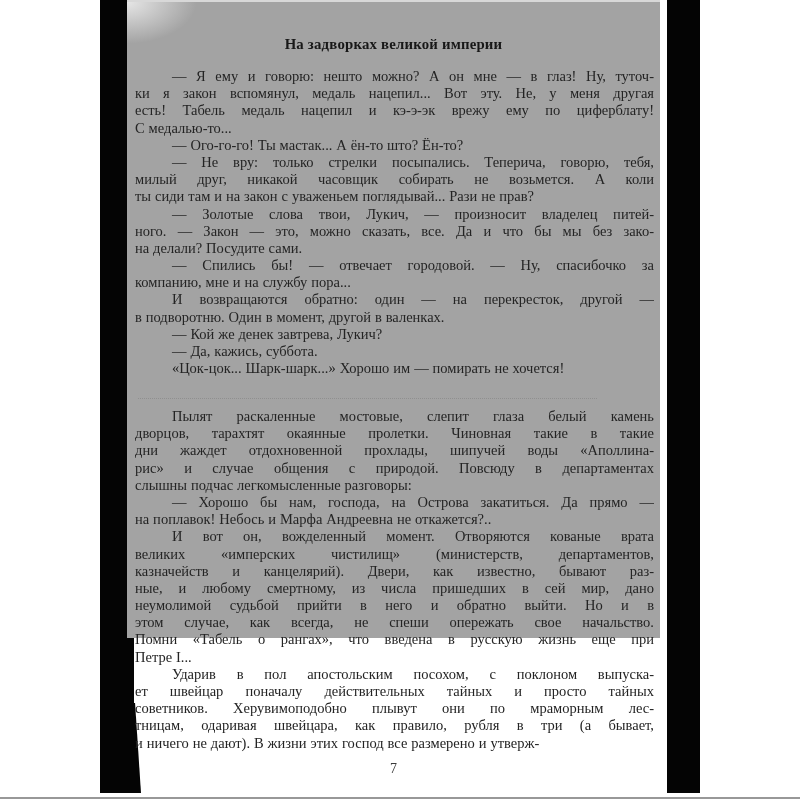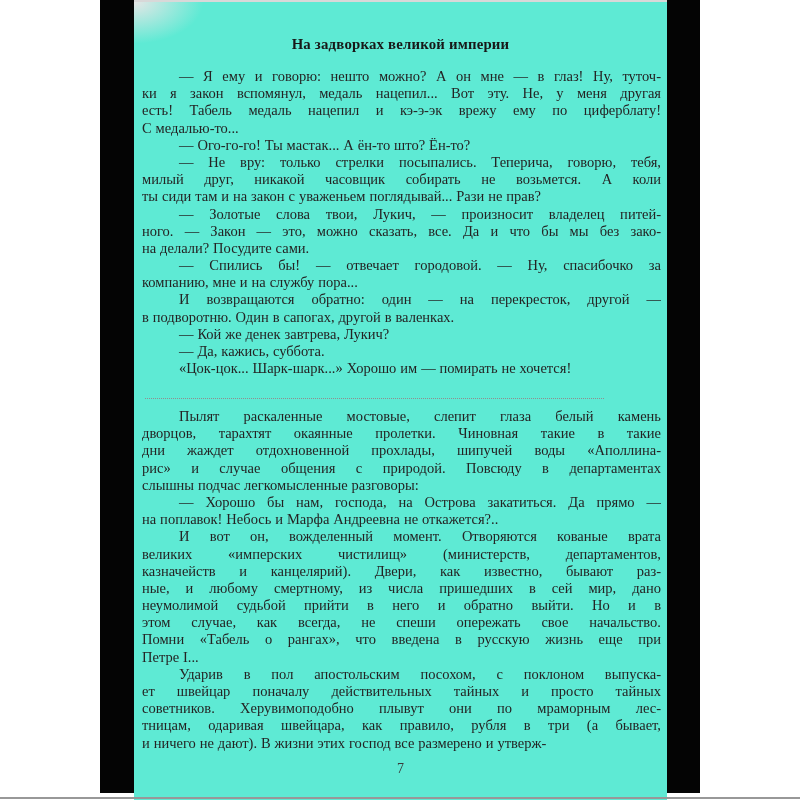--- a/index.html
+++ b/index.html
@@ -30,23 +30,23 @@
   .curl {
     position: absolute;
     left: 134px; top: 703px;
     width: 7px; height: 90px;
     background: #040404;
     clip-path: polygon(0 0, 15% 0, 100% 100%, 0 100%);
   }
   
   .page {
     position: absolute;
-    left: 134px; top: 0;
-    width: 533px; height: 800px;
-    background: #5eead4;
+    left: 127px; top: 0;
+    width: 533px; height: 638px;
+    background: #a3a3a3;
   }
   .page-top-edge {
     position: absolute;
     left: 0; top: 0;
     width: 100%; height: 2px;
     background: #d8d8d8;
   }
   .corner-smudge {
     position: absolute;
     left: 0; top: 2px;
@@ -144,21 +144,21 @@
           <div class="pline pfirst">— Золотые слова твои, Лукич, — произносит владелец питей-</div>
           <div class="pline">ного. — Закон — это, можно сказать, все. Да и что бы мы без зако-</div>
           <div class="pline plast">на делали? Посудите сами.</div>
         </div>
         <div class="para">
           <div class="pline pfirst">— Спились бы! — отвечает городовой. — Ну, спасибочко за</div>
           <div class="pline plast">компанию, мне и на службу пора...</div>
         </div>
         <div class="para">
           <div class="pline pfirst">И возвращаются обратно: один — на перекресток, другой —</div>
-          <div class="pline plast">в подворотню. Один в сапогах, другой в валенках.</div>
+          <div class="pline plast">в подворотню. Один в момент, другой в валенках.</div>
         </div>
         <div class="para">
           <div class="pline pfirst plast">— Кой же денек завтрева, Лукич?</div>
         </div>
         <div class="para">
           <div class="pline pfirst plast">— Да, кажись, суббота.</div>
         </div>
         <div class="para">
           <div class="pline pfirst plast">«Цок-цок... Шарк-шарк...» Хорошо им — помирать не хочется!</div>
         </div>

